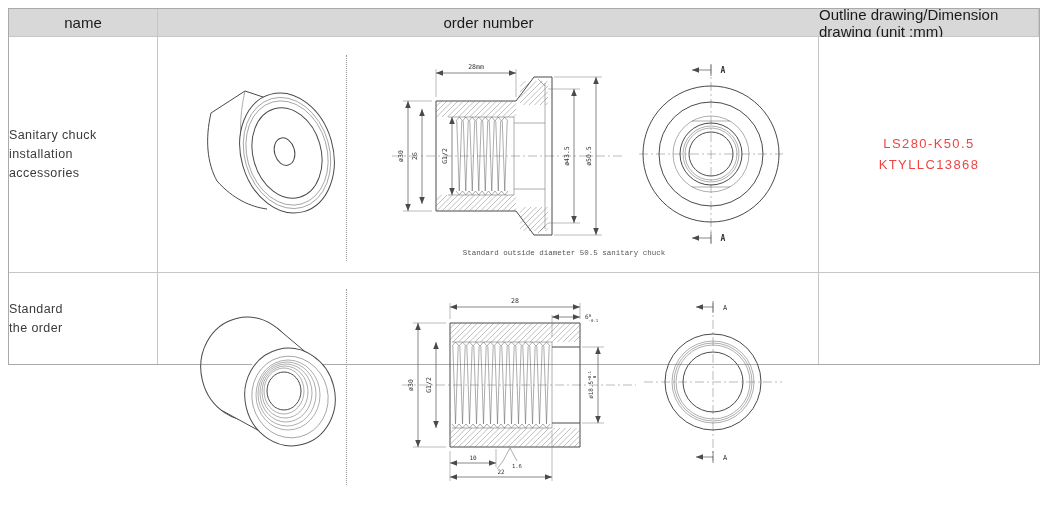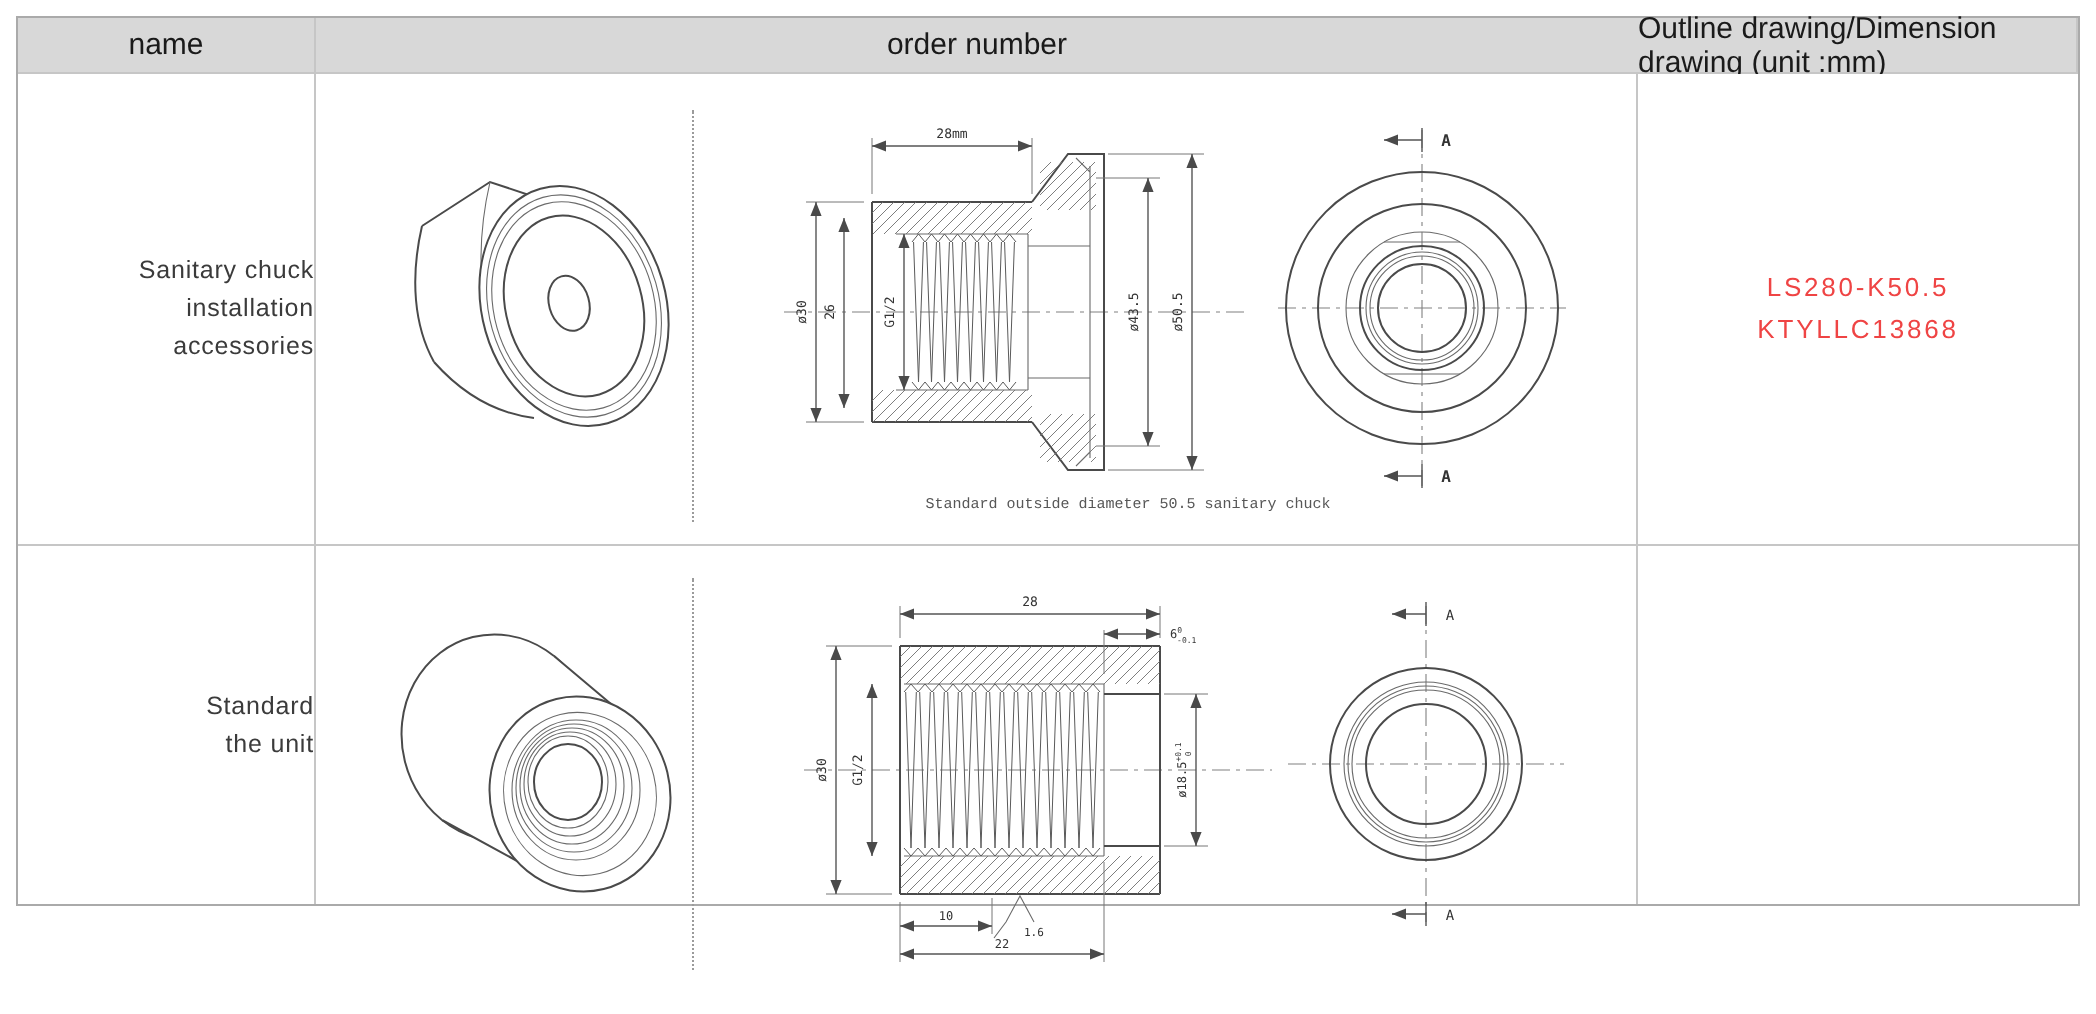--- a/index.html
+++ b/index.html
@@ -1,25 +1,25 @@
 <!DOCTYPE html>
 <html><head>
 <meta charset="utf-8">
 <style>
   *{margin:0;padding:0;box-sizing:border-box}
   html,body{background:#fff}
   body{width:1048px;height:507px;position:relative;font-family:"Liberation Sans",sans-serif;overflow:hidden}
-  .spec-table{position:absolute;left:8px;top:8px;width:1032px;height:445px;border:1px solid #aaaaaa;
+  .spec-table{position:absolute;left:8px;top:8px;width:1032px;height:357px;border:1px solid #aaaaaa;
     display:grid;grid-template-columns:149px 661px 1fr;grid-template-rows:28px 236px 1fr;background:#fff}
   .cell{border-right:1px solid #c6c6c6;border-bottom:1px solid #c6c6c6;position:relative;background:#fff}
   .col3{border-right:none}
   .row2{border-bottom:none}
   .hdr{background:#d8d8d8;display:flex;align-items:center;justify-content:center;
     font-size:15px;color:#1a1a1a}
-  .name-cell{display:flex;flex-direction:column;align-items:flex-end;justify-content:center;
+  .name-cell{display:flex;flex-direction:column;align-items:flex-start;justify-content:center;
     font-size:12.5px;color:#3b3b3b;line-height:1.5;letter-spacing:.4px;text-align:center}
   .order-cell{display:flex;flex-direction:column;align-items:center;justify-content:center;
     font-size:13px;color:#ef4444;letter-spacing:1.4px;line-height:1.6;text-align:center}
   .draw-cell svg{position:absolute;overflow:visible}
   .sep{position:absolute;width:0;border-left:1px dotted #9b9b9b}
   .caption{position:absolute;font-family:Liberation Mono, monospace;font-size:7.5px;color:#575757;
     text-align:center;white-space:nowrap}
   svg text{font-family:"DejaVu Sans Mono",monospace;fill:#333}
   .out{stroke:#4a4a4a;stroke-width:1;fill:none}
   .outf{stroke:#4a4a4a;stroke-width:1;fill:#ffffff}
@@ -138,21 +138,21 @@
     </svg>
   </div>
 
   <div class="cell col3 order-cell">
     <div>LS280-K50.5</div>
     <div>KTYLLC13868</div>
   </div>
 
   <div class="cell row2 name-cell">
     <div>Standard</div>
-    <div>the unit</div>
+    <div>the order</div>
   </div>
 
   <div class="cell row2 draw-cell">
 
     <svg style="left:36px;top:26px" width="160" height="160" viewBox="0 0 160 160">
       <ellipse class="out" cx="55" cy="70" rx="48" ry="52" transform="rotate(-14 55 70)"></ellipse>
       <path d="M27,111 L83,29 L121,61 L71,135 Z" fill="#ffffff" stroke="none"></path>
       <path class="out" d="M83,29 L121,61 M27,111 L71,135"></path>
       <ellipse class="outf" cx="96" cy="98" rx="45" ry="49" transform="rotate(-14 96 98)"></ellipse>
       <ellipse class="thin" cx="96" cy="98" rx="38" ry="41" transform="rotate(-14 96 98)"></ellipse>

